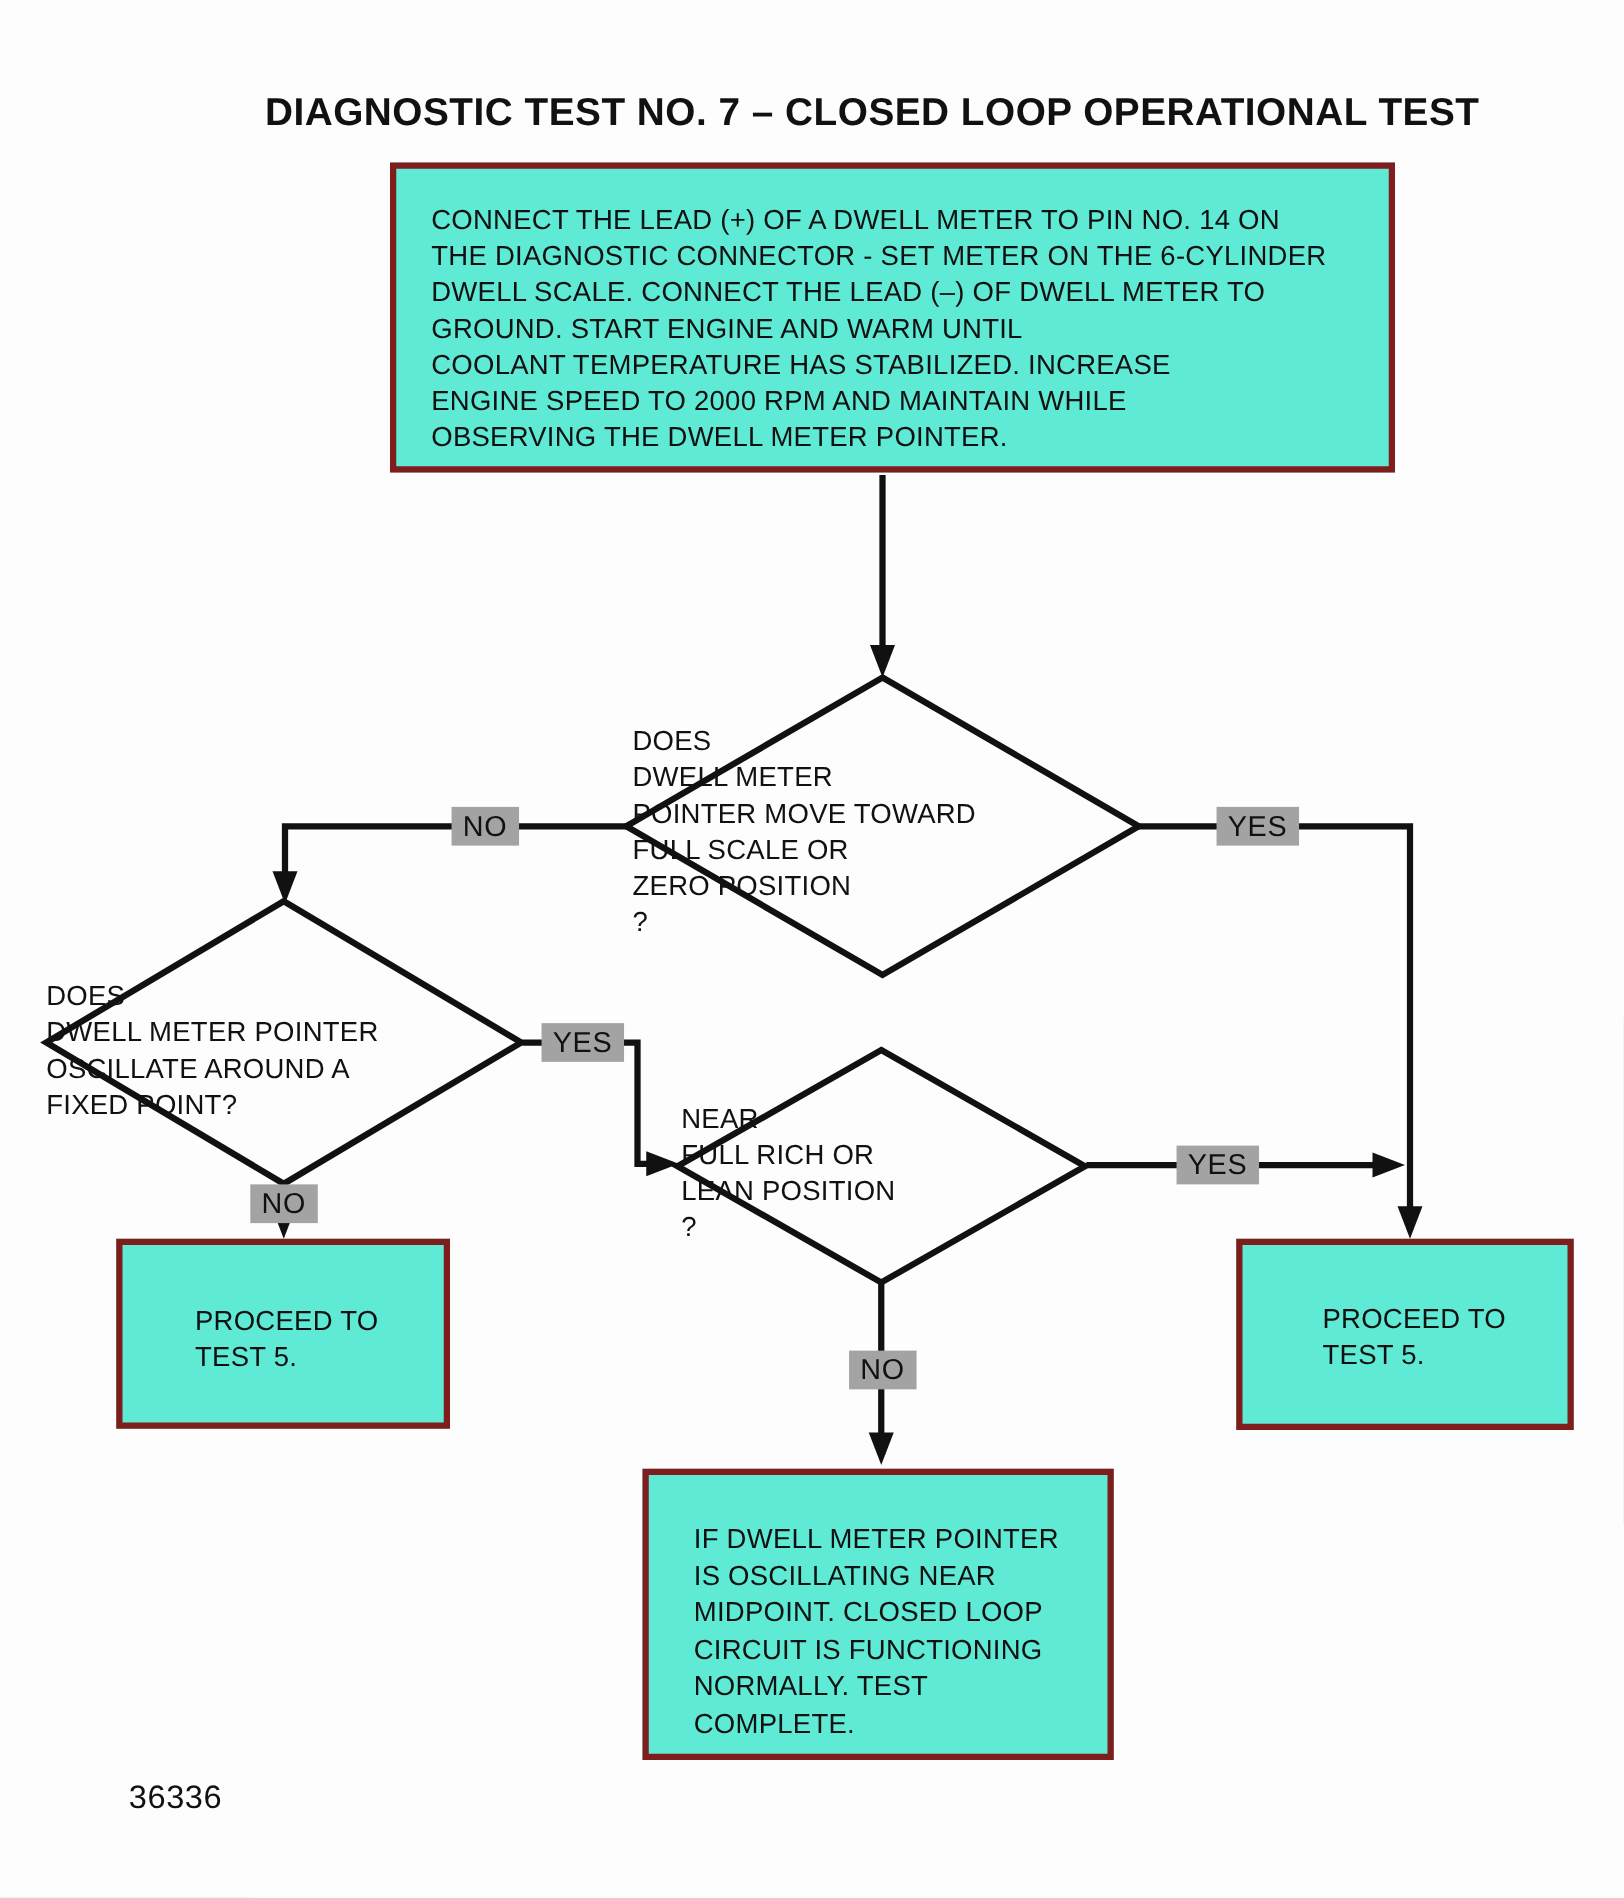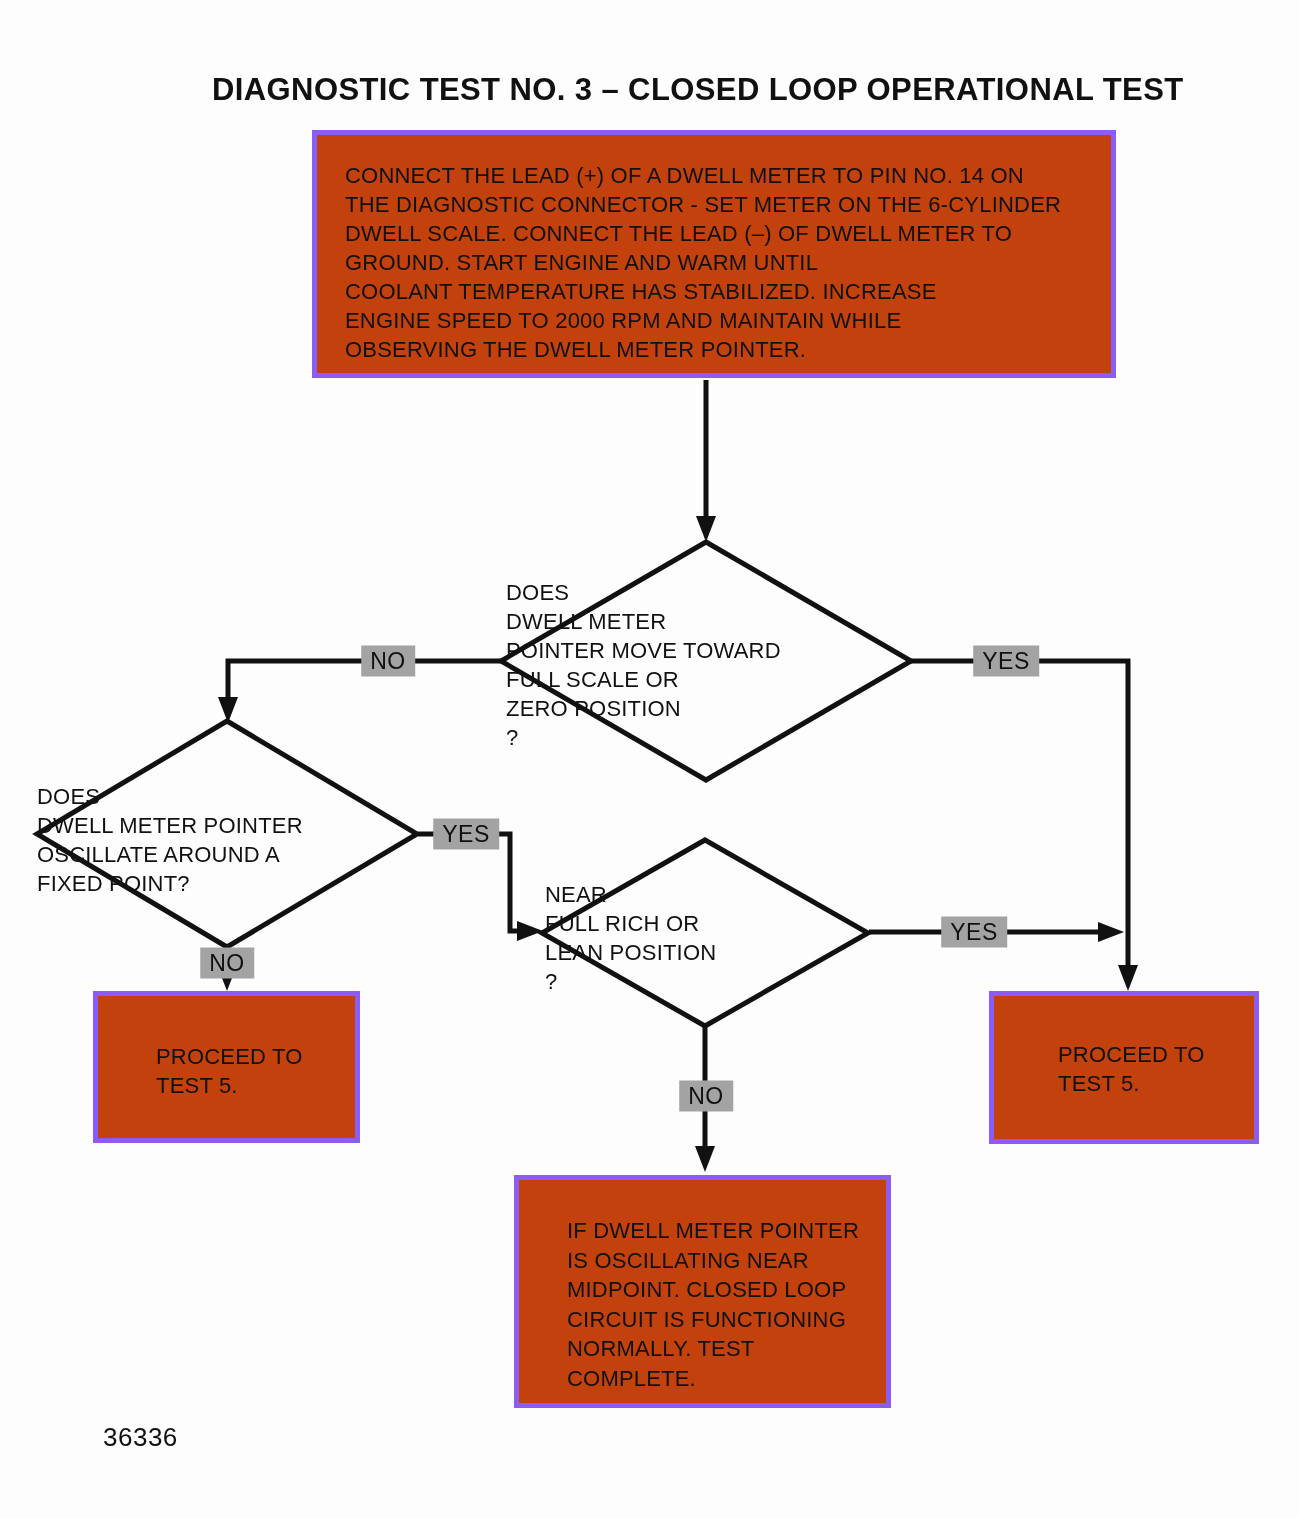--- a/index.html
+++ b/index.html
@@ -14,26 +14,26 @@
   .wires polygon.arrow { fill:#111; stroke:none; }
 
   .title {
     position:absolute; left:212px; top:72px; width:966px;
     text-align:center; font-size:31px; font-weight:bold;
     letter-spacing:0.4px; white-space:nowrap;
   }
 
   .box {
     position:absolute; box-sizing:border-box;
-    border:5px solid #8b5cf6; background:#c2410c;
+    border:5px solid #7f1d1d; background:#5eead4;
   }
   .box-start  { left:312px; top:130px;  width:804px; height:248px; }
   .box-left   { left:93px;  top:991px;  width:267px; height:152px; }
   .box-right  { left:989px; top:991px;  width:270px; height:153px; }
-  .box-bottom { left:514px; top:1175px; width:377px; height:233px;padding-left:12px; }
+  .box-bottom { left:514px; top:1175px; width:377px; height:233px; }
 
   .boxtext {
     white-space:pre-line; font-size:22px; line-height:29px;
     letter-spacing:0.2px;
   }
   .box-start  .boxtext { padding:26px 16px 0 28px; }
   .box-left   .boxtext { padding:46px 8px 0 58px; }
   .box-right  .boxtext { padding:44px 8px 0 64px; }
   .box-bottom .boxtext { padding:36px 10px 0 36px; line-height:29.5px; }
 
@@ -83,21 +83,21 @@
 
     <polygon class="arrow" points="706,542 696,516 716,516"></polygon>
     <polygon class="arrow" points="228,723 218,697 238,697"></polygon>
     <polygon class="arrow" points="1128,991 1118,965 1138,965"></polygon>
     <polygon class="arrow" points="227,991 217,965 237,965"></polygon>
     <polygon class="arrow" points="543,931 517,921 517,941"></polygon>
     <polygon class="arrow" points="1124,932 1098,922 1098,942"></polygon>
     <polygon class="arrow" points="705,1172 695,1146 715,1146"></polygon>
   </svg>
 
-  <div class="title">DIAGNOSTIC TEST NO. 3 – CLOSED LOOP OPERATIONAL TEST</div>
+  <div class="title">DIAGNOSTIC TEST NO. 7 – CLOSED LOOP OPERATIONAL TEST</div>
 
   <div class="box box-start">
     <div class="boxtext">CONNECT THE LEAD (+) OF A DWELL METER TO PIN NO. 14 ON
 THE DIAGNOSTIC CONNECTOR - SET METER ON THE 6-CYLINDER
 DWELL SCALE. CONNECT THE LEAD (–) OF DWELL METER TO
 GROUND. START ENGINE AND WARM UNTIL
 COOLANT TEMPERATURE HAS STABILIZED. INCREASE
 ENGINE SPEED TO 2000 RPM AND MAINTAIN WHILE
 OBSERVING THE DWELL METER POINTER.</div>
   </div>

